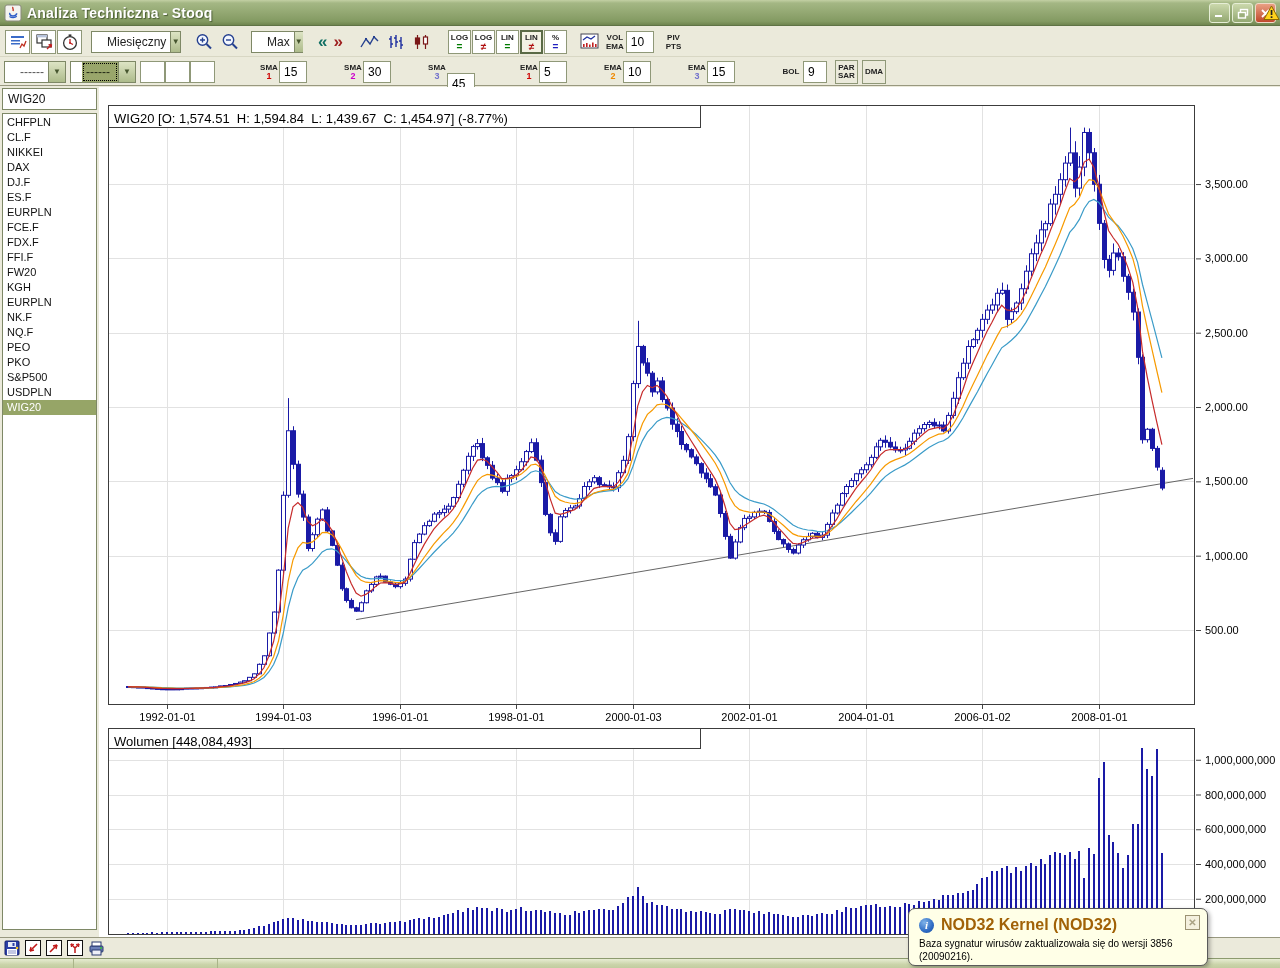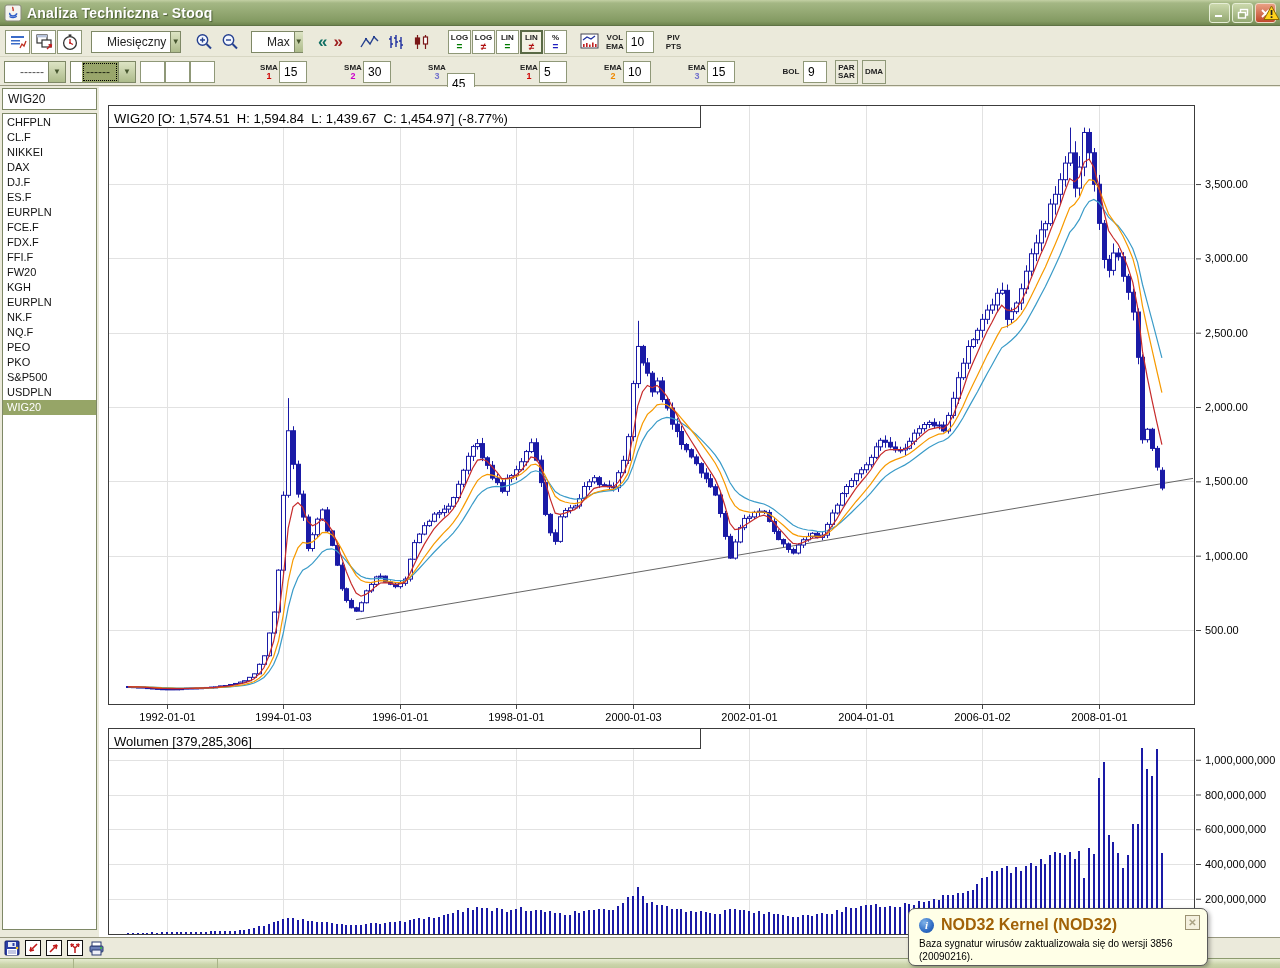--- a/index.html
+++ b/index.html
@@ -1075,21 +1075,21 @@
           <text x="749.5" y="721" text-anchor="middle">2002-01-01</text>
           <line x1="866.5" x2="866.5" y1="705" y2="709" stroke="#444"></line>
           <text x="866.5" y="721" text-anchor="middle">2004-01-01</text>
           <line x1="982.5" x2="982.5" y1="705" y2="709" stroke="#444"></line>
           <text x="982.5" y="721" text-anchor="middle">2006-01-02</text>
           <line x1="1099.5" x2="1099.5" y1="705" y2="709" stroke="#444"></line>
           <text x="1099.5" y="721" text-anchor="middle">2008-01-01</text>
         </g>
       </svg>
     <div class="chart-header">WIG20 [O: 1,574.51  H: 1,594.84  L: 1,439.67  C: 1,454.97] (-8.77%)</div>
-    <div class="vol-header">Wolumen [379,285,306]</div>
+    <div class="vol-header">Wolumen [448,084,493]</div>
   </div>
 
   <div class="statusbar">
     <span class="sicon">
       <svg width="16" height="16">
           <rect x="1" y="1" width="14" height="14" rx="1" fill="#2B3FA8" stroke="#15206B"></rect>
           <rect x="4" y="2" width="8" height="5" fill="#E8ECF8"></rect>
           <rect x="8.5" y="3" width="2" height="3" fill="#2B3FA8"></rect>
           <rect x="3" y="9" width="10" height="6" fill="#fff"></rect>
           <rect x="4" y="10.5" width="8" height="1" fill="#8892C8"></rect>

